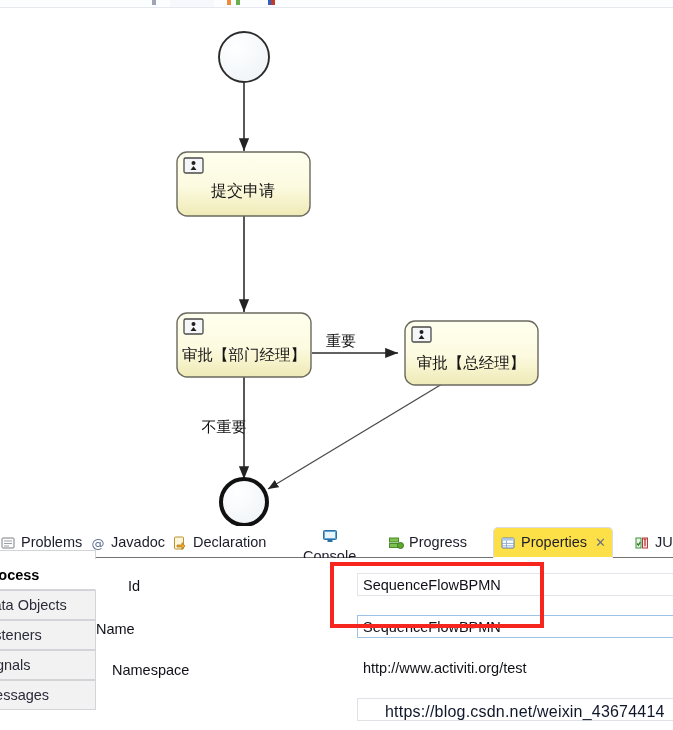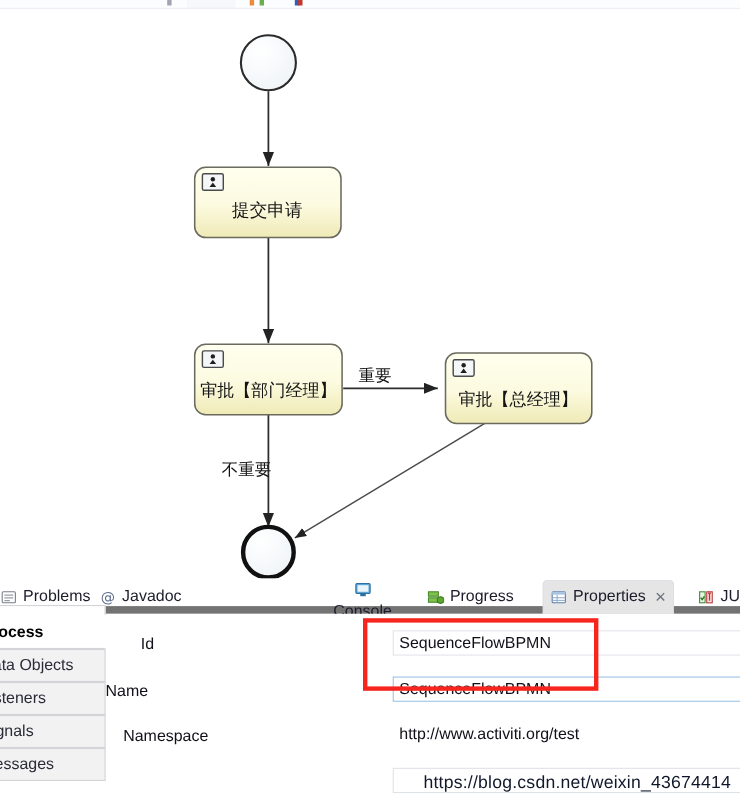--- a/index.html
+++ b/index.html
@@ -35,33 +35,33 @@
     width: 673px; height: 518px;
     background: #ffffff;
   }
   .canvas svg { display: block; }
 
   
   .tabbar {
     position: absolute; left: 0; top: 526px;
     width: 673px; height: 32px;
     background: #ffffff;
-    border-bottom: 7px solid #737373;
+    border-bottom: 1px solid #737373;
   }
   .tab {
     position: absolute; top: 2px; height: 29px;
     display: flex; align-items: center; gap: 5px;
     padding: 0 6px;
     font-size: 14.5px;
     color: #1c1c2b;
     white-space: nowrap;
     cursor: default;
   }
   .tab.active {
-    background: #e5e5e5;
+    background: #fde047;
     border: 1px solid #d9dde3;
     border-bottom: 1px solid #ffffff;
     border-top-left-radius: 5px;
     border-top-right-radius: 5px;
     top: 1px; height: 31px;
     z-index: 3;
     justify-content: center;
   }
   .tab .tlabel { line-height: 1; }
   .tab .ticon { width: 16px; height: 16px; position: relative; flex: 0 0 16px; }
@@ -237,20 +237,29 @@
 
     <div class="tab" style="left:84px;">
       <span class="ticon">
         <svg width="16" height="16" viewBox="0 0 16 16">
           <text x="8" y="12.5" text-anchor="middle" font-size="13" font-family="DejaVu Sans, sans-serif" fill="#5b6b8c">@</text>
         </svg>
       </span>
       <span class="tlabel">Javadoc</span>
     </div>
 
+    <div class="tab" style="left:166px;">
+      <span class="ticon">
+        <svg width="16" height="16" viewBox="0 0 16 16">
+          <rect x="2.5" y="2" width="9" height="12" rx="1" fill="#fdf6dd" stroke="#b8942f"></rect>
+          <path d="M5 10l5 0 0-2.4 3 3.4-3 3.4 0-2.4-5 0z" fill="#f0a72a" stroke="#a9761a" stroke-width=".7"></path>
+        </svg>
+      </span>
+      <span class="tlabel">Declaration</span>
+    </div>
 
     <div class="tab" style="left:297px;flex-direction:column;">
       <span class="ticon">
         <svg width="16" height="16" viewBox="0 0 16 16">
           <rect x="1.5" y="2.5" width="13" height="9" rx="1" fill="#5aa6d6" stroke="#2d6f9e"></rect>
           <rect x="3" y="4" width="10" height="6" fill="#eaf4fb"></rect>
           <rect x="5.5" y="12" width="5" height="2" fill="#2d6f9e"></rect>
         </svg>
       </span>
       <span class="tlabel">Console</span>

